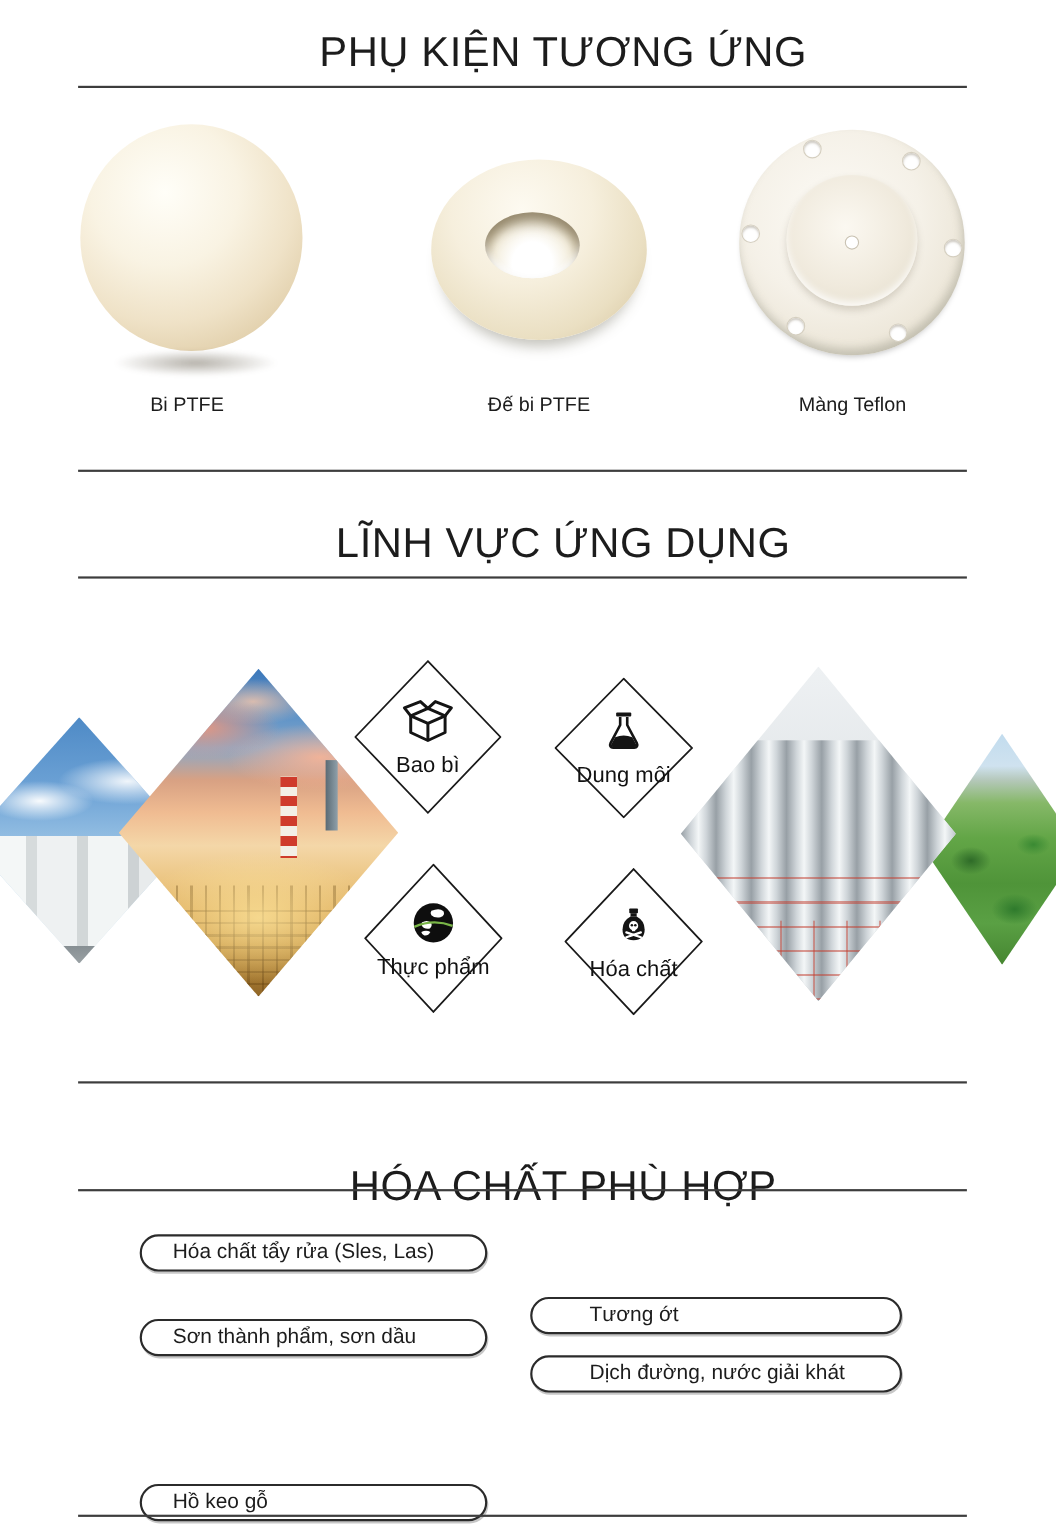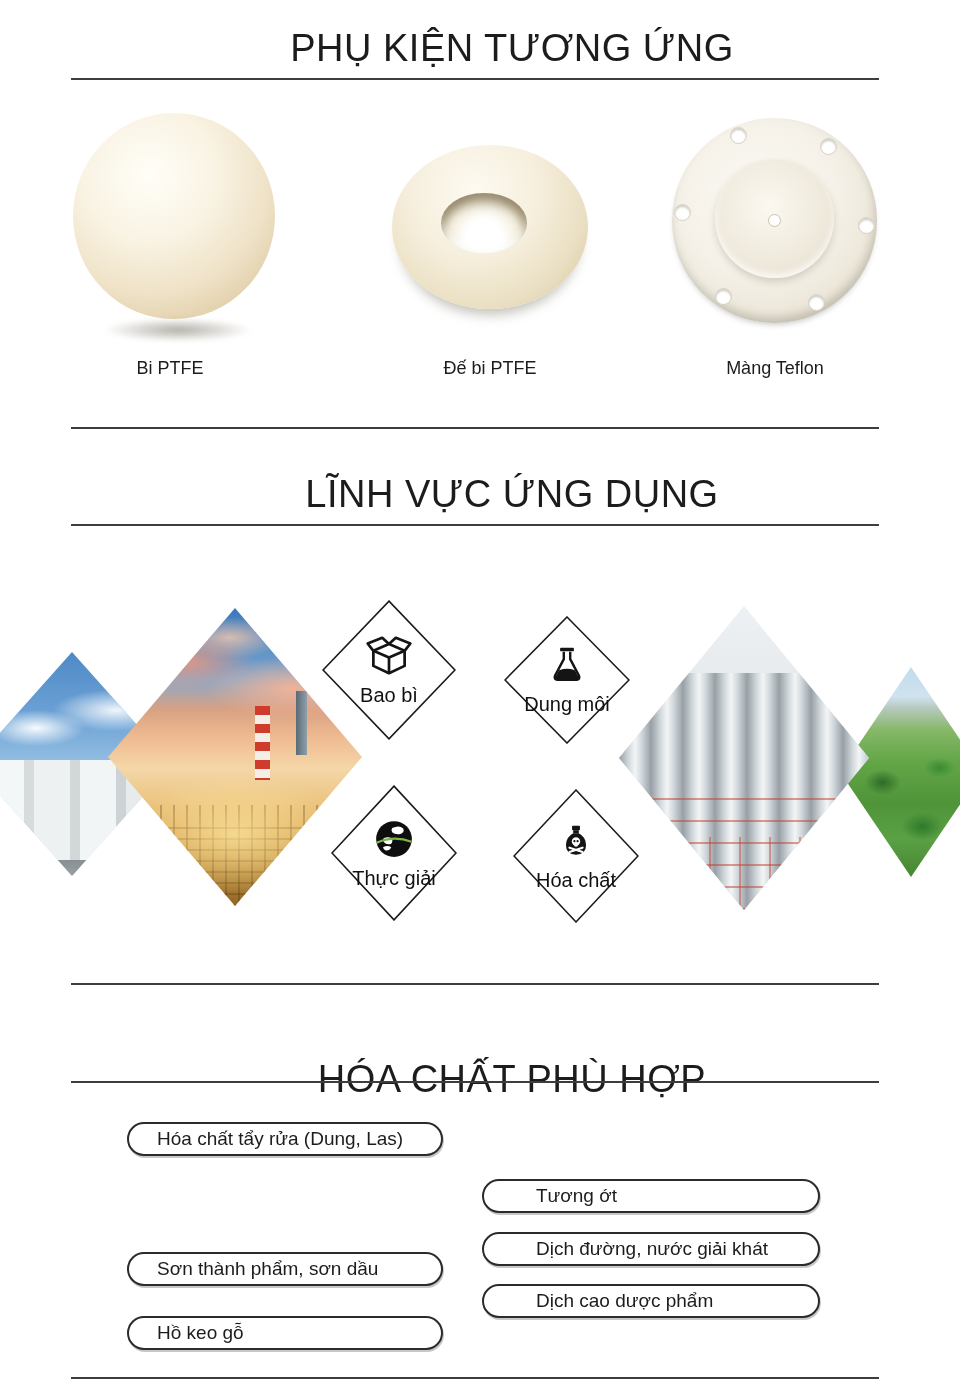--- a/index.html
+++ b/index.html
@@ -204,21 +204,21 @@
       <div class="d-content">
         <span>
           <svg width="44" height="44" viewBox="0 0 48 48">
             <circle cx="24" cy="24" r="19.5" fill="#0e0e0e"></circle>
             <path d="M22 12 Q30 8.5 34 12.5 Q36 16.5 31 18.5 Q25 19.5 22 16.5 Q20.5 14 22 12 Z" fill="#ffffff"></path>
             <path d="M12.5 23.5 Q17.5 20.5 21.5 23.5 Q23.5 26.5 20.5 29.5 Q14.5 30.5 12.5 26.5 Z" fill="#ffffff"></path>
             <path d="M12 33 Q17 30.5 21 33 Q19 37 15 36.5 Q12.5 35.5 12 33 Z" fill="#ffffff"></path>
             <path d="M5 28 Q24 19.5 43 27" stroke="#7ab648" stroke-width="2.4" fill="none"></path>
           </svg>
         </span>
-        <span class="d-label">Thực giải</span>
+        <span class="d-label">Thực phẩm</span>
       </div>
     </div>
 
     <div class="d-icon" style="left:513px;top:229px;width:126px;height:134px">
       <svg class="dframe" viewBox="0 0 100 100" preserveAspectRatio="none">
         <polygon points="50,0.8 99.2,50 50,99.2 0.8,50" fill="#ffffff" stroke="#1a1a1a" stroke-width="1.6" vector-effect="non-scaling-stroke"></polygon>
       </svg>
       <div class="d-content">
         <span>
           <svg width="42" height="42" viewBox="0 0 48 40">
@@ -236,23 +236,22 @@
         <span class="d-label">Hóa chất</span>
       </div>
     </div>
 
   </div>
 
   <div class="rule" style="top:983px"></div>
   <h2 class="sec-title" style="top:1058px">HÓA CHẤT PHÙ HỢP</h2>
   <div class="rule" style="top:1081px"></div>
 
-  <div class="pill l" style="top:1122px">Hóa chất tẩy rửa (Dung, Las)</div>
-  <div class="pill l" style="top:1252px">Sơn thành phẩm, sơn dầu</div>
-  <div class="pill l" style="top:1316px">Hồ keo gỗ</div>
+  <div class="pill l" style="top:1122px">Hóa chất tẩy rửa (Sles, Las)</div>
+  <div class="pill l" style="top:1199px">Sơn thành phẩm, sơn dầu</div>
+  <div class="pill l" style="top:1349px">Hồ keo gỗ</div>
 
   <div class="pill r" style="top:1232px">Dịch đường, nước giải khát</div>
   <div class="pill r" style="top:1179px">Tương ớt</div>
-  <div class="pill r" style="top:1284px">Dịch cao dược phẩm</div>
 
   <div class="rule" style="top:1377px"></div>
 
 </div>
 
 </body></html>

